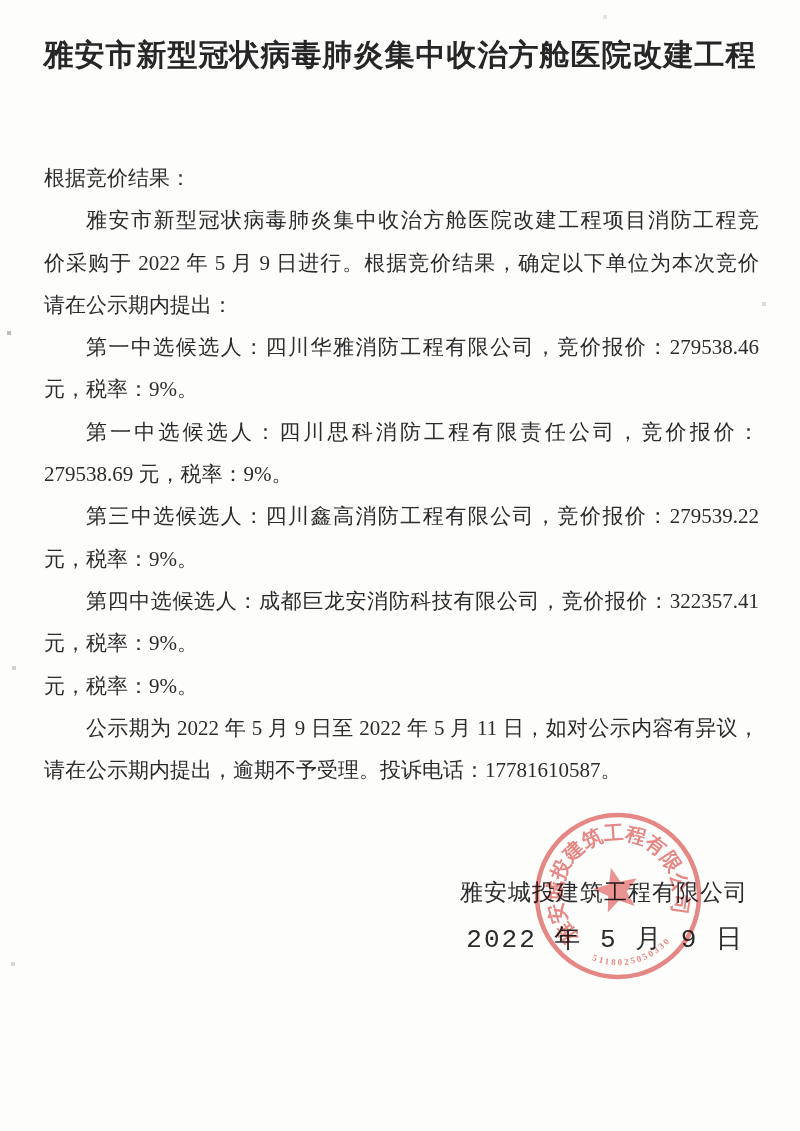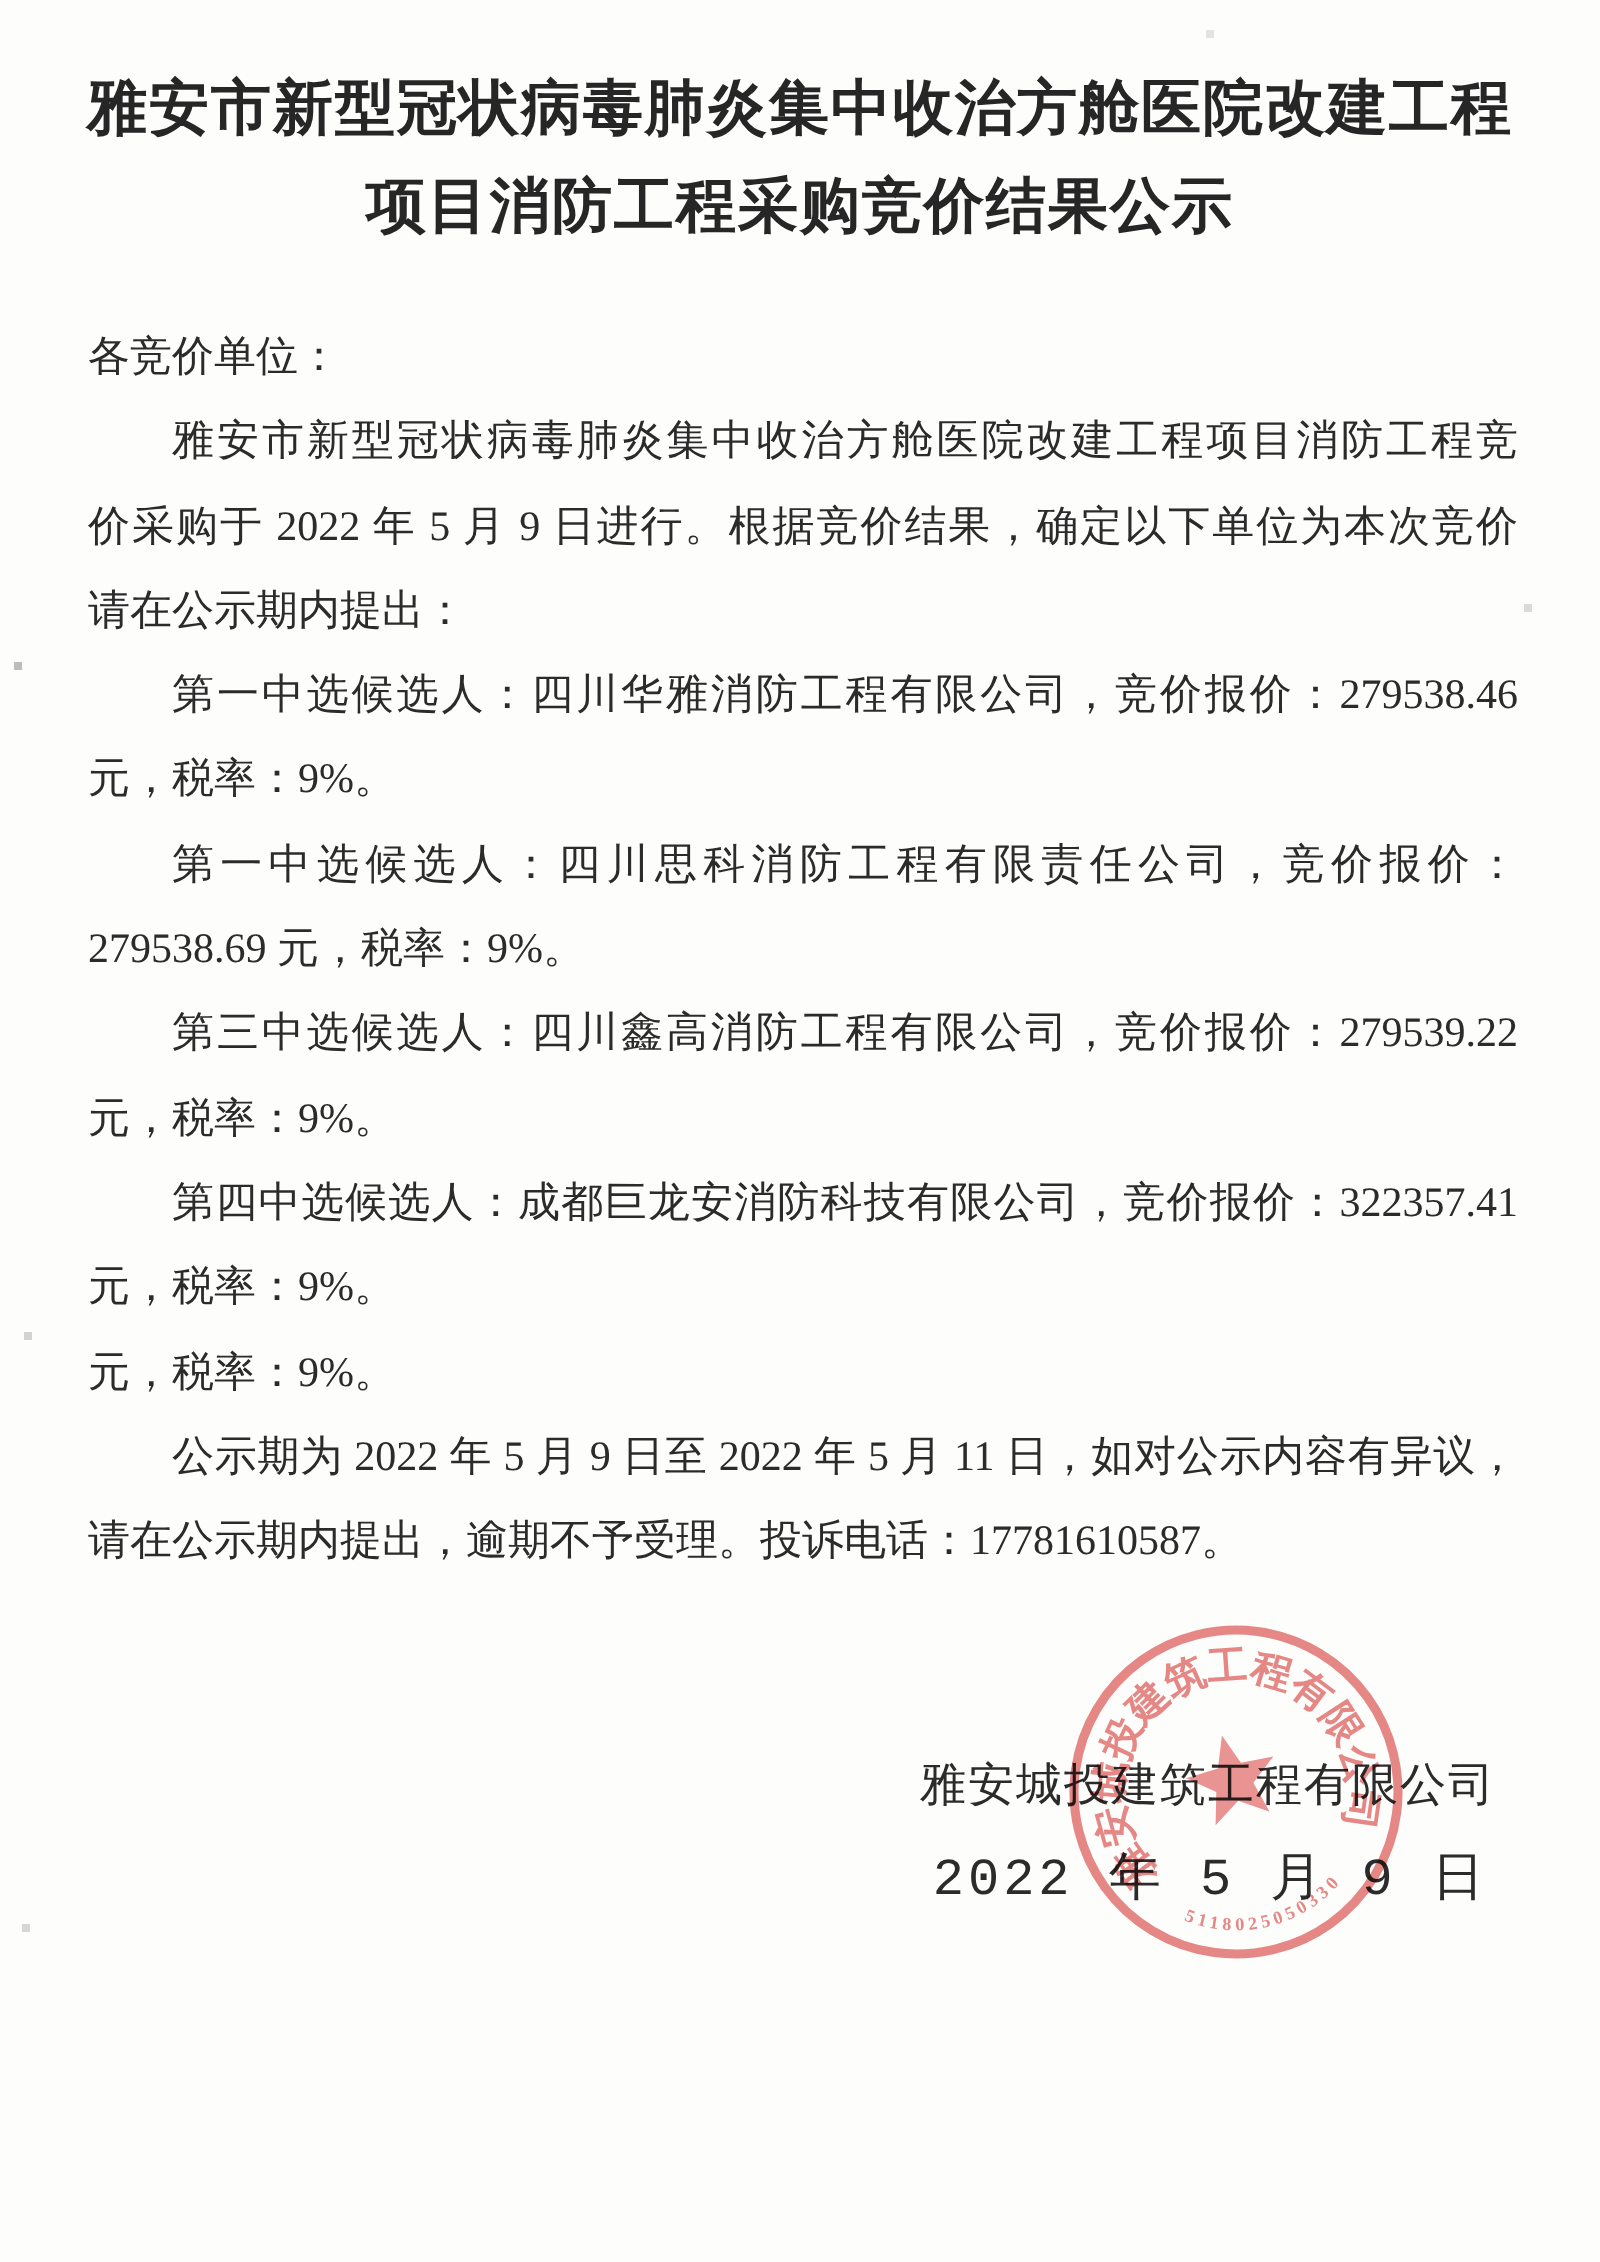--- a/index.html
+++ b/index.html
@@ -84,25 +84,24 @@
       763px 303px 0 1px rgba(140,140,140,0.30);
   }
 </style>
 </head>
 <body>
 
 <div class="page">
 
   <div class="title">
     <div>雅安市新型冠状病毒肺炎集中收治方舱医院改建工程</div>
-    <div>项目消防工程采购竞价结果公示</div>
   </div>
 
   <div class="body-text">
-    <div class="line">各竞价单位：</div>
+    <div class="line">根据竞价结果：</div>
     <div class="line indent jl">雅安市新型冠状病毒肺炎集中收治方舱医院改建工程项目消防工程竞</div>
     <div class="line jl">价采购于 2022 年 5 月 9 日进行。根据竞价结果，确定以下单位为本次竞价</div>
     <div class="line">请在公示期内提出：</div>
     <div class="line indent jl">第一中选候选人：四川华雅消防工程有限公司，竞价报价：279538.46</div>
     <div class="line">元，税率：9%。</div>
     <div class="line indent jl">第一中选候选人：四川思科消防工程有限责任公司，竞价报价：</div>
     <div class="line">279538.69 元，税率：9%。</div>
     <div class="line indent jl">第三中选候选人：四川鑫高消防工程有限公司，竞价报价：279539.22</div>
     <div class="line">元，税率：9%。</div>
     <div class="line indent jl">第四中选候选人：成都巨龙安消防科技有限公司，竞价报价：322357.41</div>

